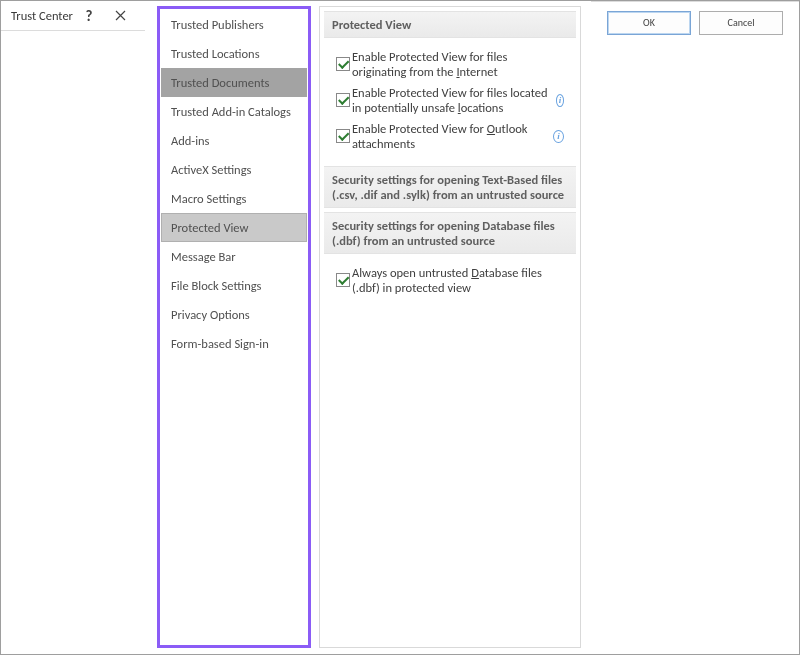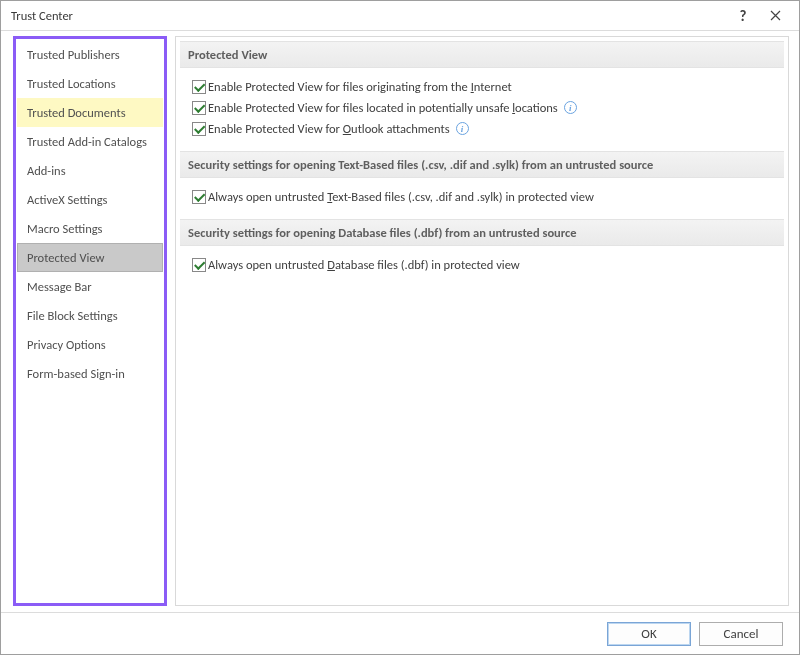--- a/index.html
+++ b/index.html
@@ -1,20 +1,20 @@
 <!DOCTYPE html>
 <html><head>
   <meta charset="utf-8">
   <style>
     * { box-sizing: border-box; font-family: "Segoe UI", Calibri, Arial, sans-serif; }
     html, body { margin: 0; padding: 0; background: #fff; }
     .dialog {
       width: 800px; height: 655px;
       border: 1px solid #9e9e9e;
-      display: flex; flex-direction: column;
+      display: flex; flex-direction: row;
       background: #fff;
       position: relative;
     }
     .titlebar {
       height: 30px;
       display: flex; align-items: center;
       padding: 0 8px 0 10px;
       font-size: 12.5px;
       color: #3a3a3a;
       border-bottom: 1px solid #dcdcdc;
@@ -42,21 +42,21 @@
       overflow: hidden;
     }
     .nav-item {
       font-size: 12.5px;
       color: #505050;
       padding: 7px 8px 7px 10px;
       cursor: default;
       white-space: nowrap;
     }
     .nav-item.highlight {
-      background: #fef9c3;
+      background: #a3a3a3;
     }
     .nav-item.selected {
       background: #c9c9c9;
       box-shadow: inset 0 0 0 1px #b0b0b0;
     }
     .content {
       flex: 1;
       border: 1px solid #d9d9d9;
       background: #fff;
       padding: 4px 4px 4px 4px;
@@ -113,21 +113,21 @@
       justify-content: flex-end;
       align-items: center;
       gap: 8px;
       padding: 0 16px;
     }
     .btn {
       min-width: 84px;
       height: 24px;
       border: 1px solid #adadad;
       background: #fdfdfd;
-      font-size: 13px;
+      font-size: 10px;
       color: #404040;
       display: flex; align-items: center; justify-content: center;
       cursor: default;
     }
     .btn.primary {
       border: 1px solid #7aa5d6;
       box-shadow: inset 0 0 0 1px #bcd6f0;
     }
     u { text-decoration: underline; text-decoration-skip-ink: none;}
   </style>
@@ -184,28 +184,20 @@
         <div class="cb-row">
           <span class="cb checked"></span>
           <span>
             <span>Enable Protected View for </span><u>O</u><span>utlook attachments</span>
           </span>
           <span class="info-icon">i</span>
         </div>
       </div>
 
       <div class="section-header">Security settings for opening Text-Based files (.csv, .dif and .sylk) from an untrusted source</div>
-      <div class="section-body">
-        <div class="cb-row">
-          <span class="cb checked"></span>
-          <span>
-            <span>Always open untrusted </span><u>T</u><span>ext-Based files (.csv, .dif and .sylk) in protected view</span>
-          </span>
-        </div>
-      </div>
 
       <div class="section-header">Security settings for opening Database files (.dbf) from an untrusted source</div>
       <div class="section-body">
         <div class="cb-row">
           <span class="cb checked"></span>
           <span>
             <span>Always open untrusted </span><u>D</u><span>atabase files (.dbf) in protected view</span>
           </span>
         </div>
       </div>

